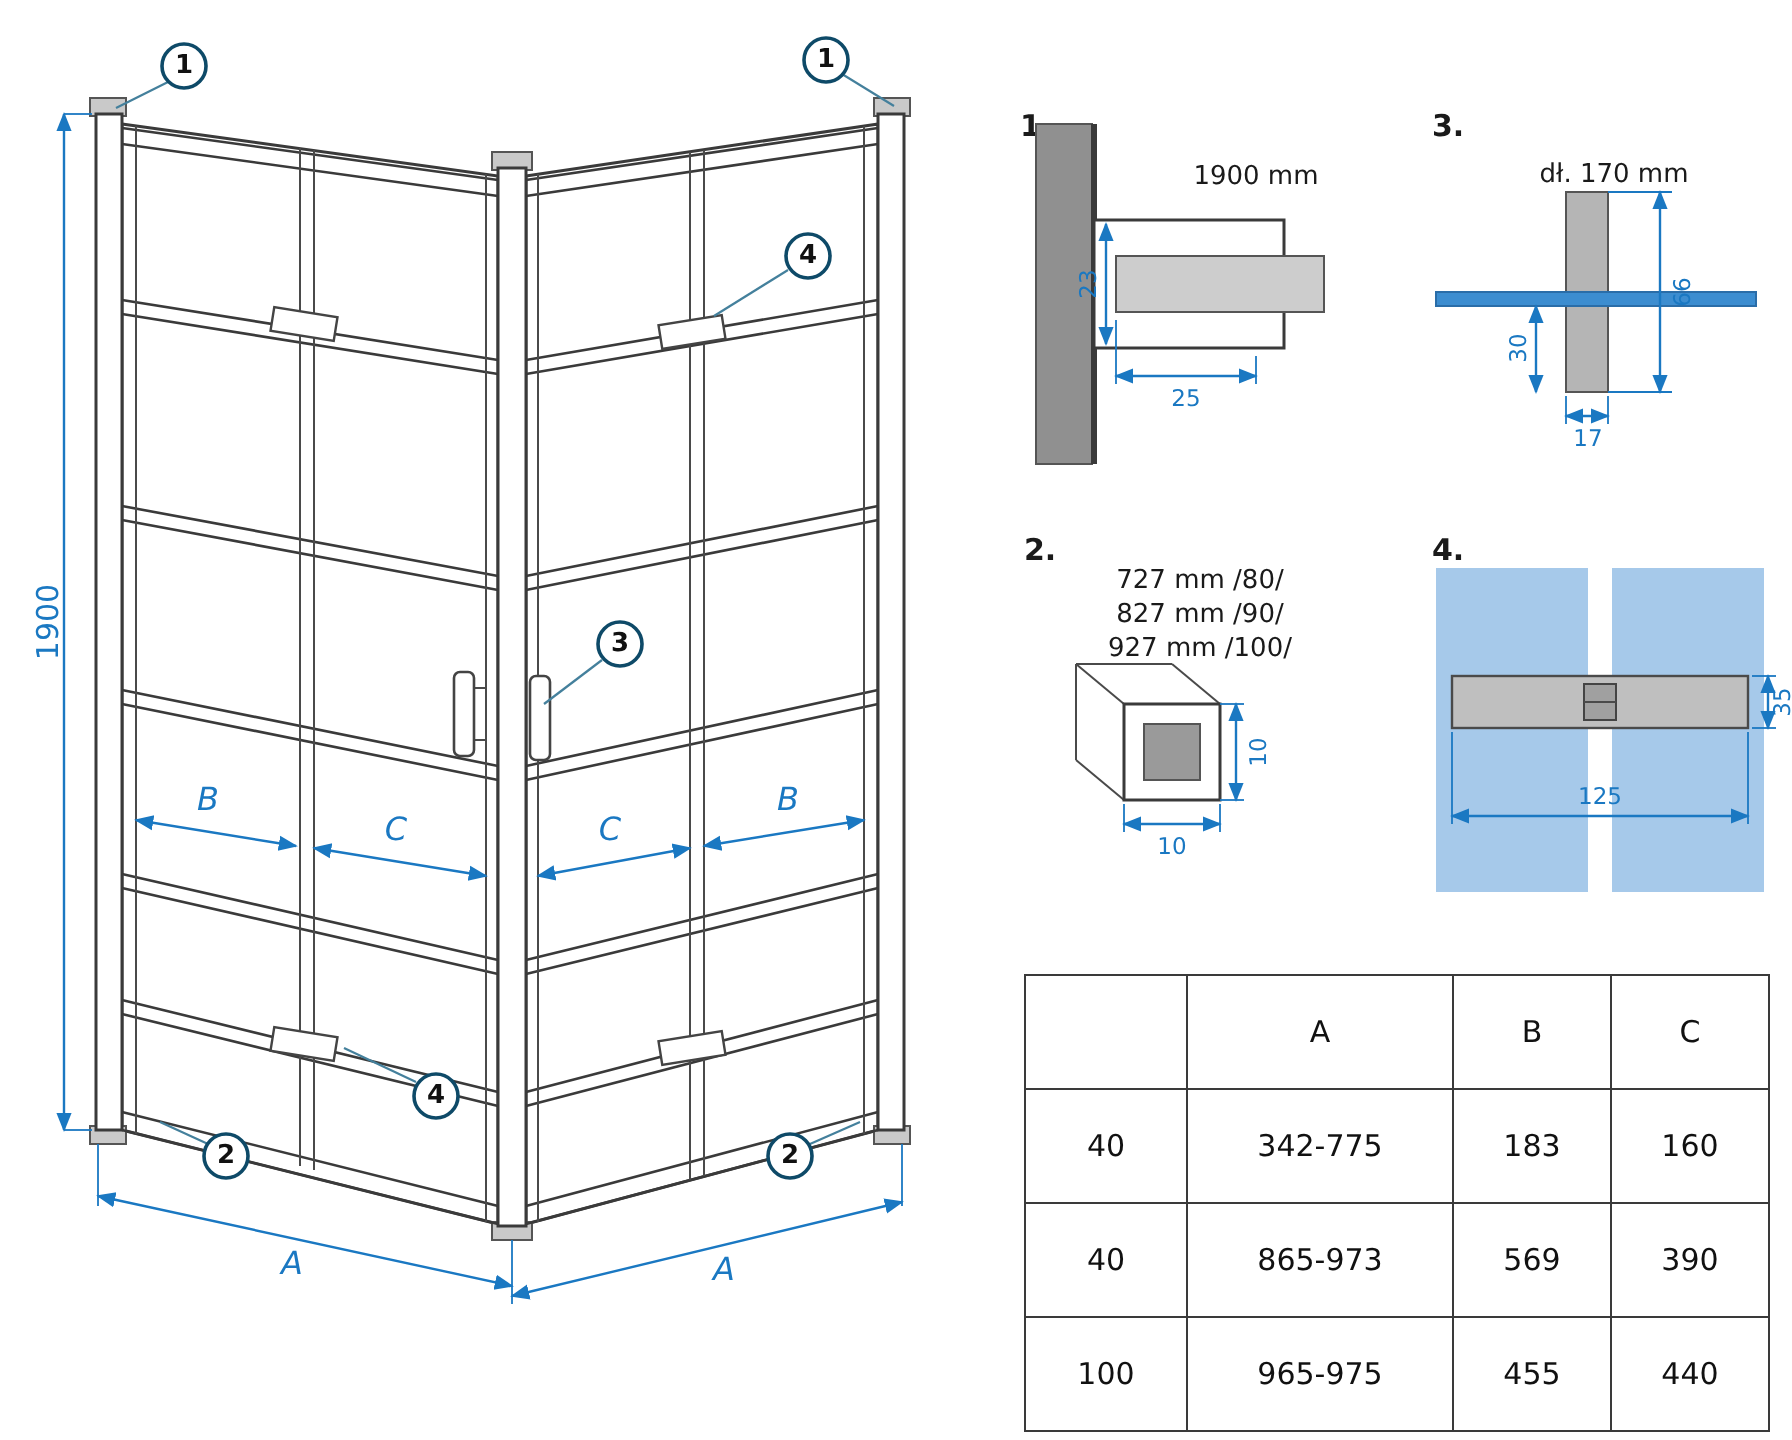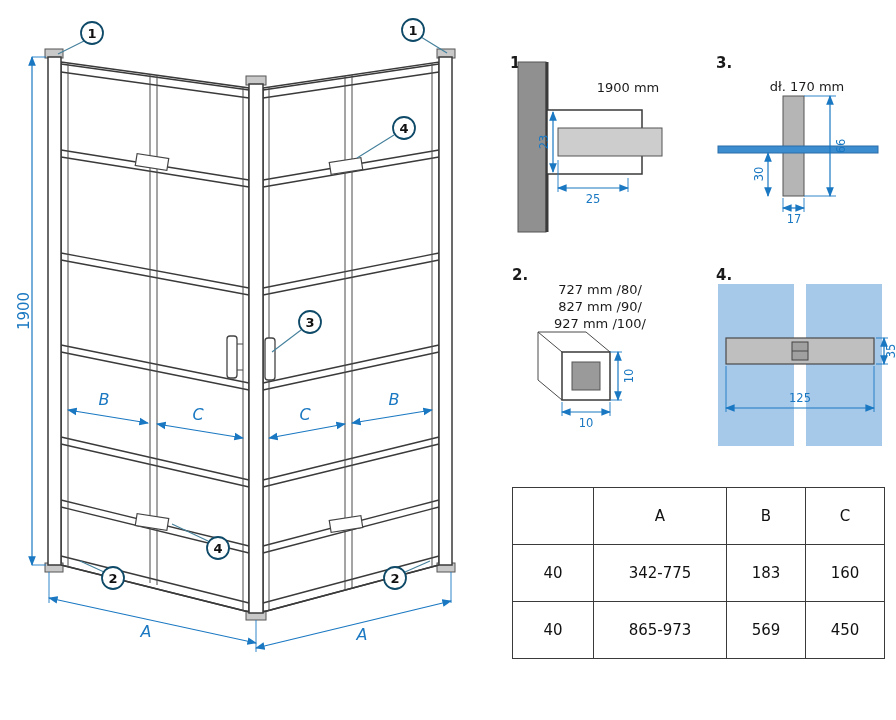--- a/index.html
+++ b/index.html
@@ -255,16 +255,22 @@
   <tr>
     <td>40</td>
     <td>342-775</td>
     <td>183</td>
     <td>160</td>
   </tr>
   <tr>
     <td>40</td>
     <td>865-973</td>
     <td>569</td>
-    <td>450</td>
+    <td>390</td>
+  </tr>
+  <tr>
+    <td>100</td>
+    <td>965-975</td>
+    <td>455</td>
+    <td>440</td>
   </tr>
 </tbody>
   </table>
 
 </body></html>

